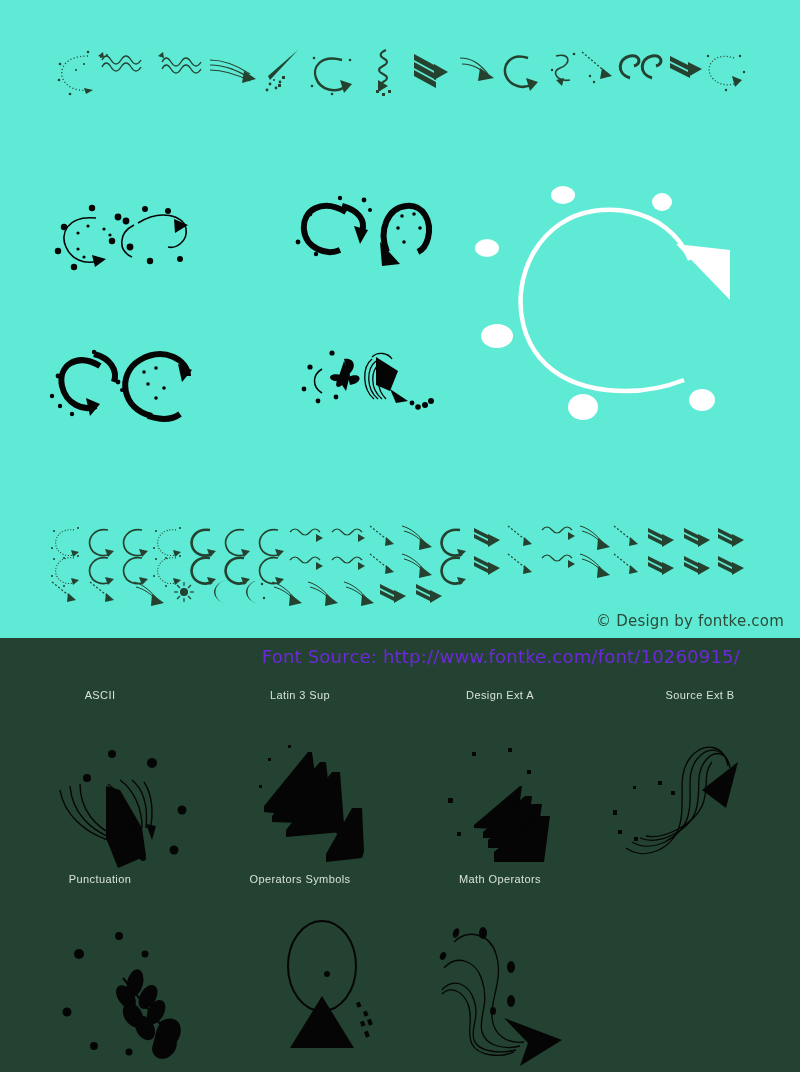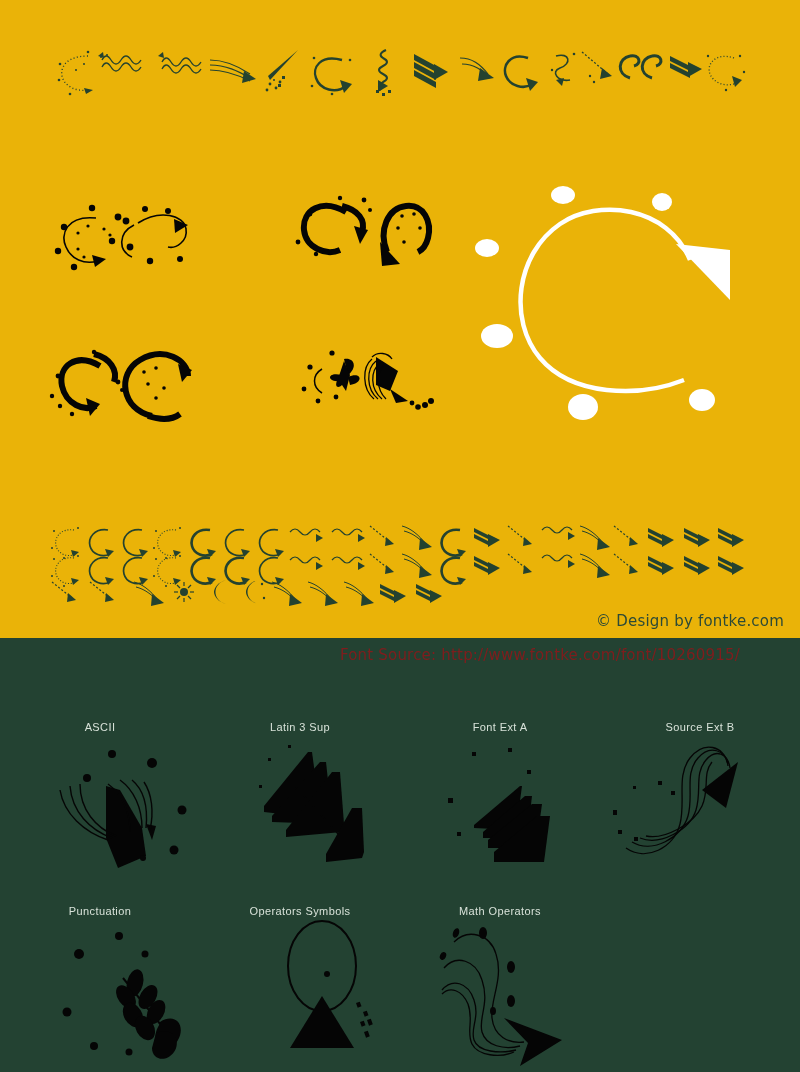--- a/index.html
+++ b/index.html
@@ -8,45 +8,44 @@
     font-family:"Liberation Sans", sans-serif;
     background:#c5d7c3;
     overflow:hidden;
     position:relative;
   }
   #page{position:relative;width:800px;height:1072px;overflow:hidden;}
 
   
   .light-section{
     position:absolute;left:0;top:0;width:800px;height:638px;
-    background:#eab308;
+    background:#5eead4;
   }
   .dark-section{
     position:absolute;left:0;top:638px;width:800px;height:434px;
     background:#234232;
   }
 
   
   .credit{
     position:absolute;right:16px;top:612px;
     font-size:15px;color:#2c4a37;
     letter-spacing:.2px;
     font-family:"DejaVu Sans", sans-serif;
   }
   .source{
     position:absolute;right:60px;top:646px;
-    font-size:15px;color:#7f1d1d;
+    font-size:18px;color:#6d28d9;
     letter-spacing:.2px;
     font-family:"DejaVu Sans", sans-serif;
   }
 
   .blocklabels{
     position:absolute;left:0;width:800px;height:16px;
     display:flex;
-    margin-top:32px;
   }
   .blocklabels .cell{
     flex:1 1 25%;text-align:center;
     font-size:11px;color:#d8e2d9;letter-spacing:.4px;
     font-family:"Liberation Sans", sans-serif;
   }
   .row1-labels{top:689px;}
   .row2-labels{top:873px;justify-content:center;}
 
   
@@ -534,21 +533,21 @@
     <div class="credit">© Design by fontke.com</div>
   </div>
 
   <div class="dark-section"></div>
 
   <div class="source">Font Source: http://www.fontke.com/font/10260915/</div>
 
   <div class="blocklabels row1-labels">
     <div class="cell">ASCII</div>
     <div class="cell">Latin 3 Sup</div>
-    <div class="cell">Font Ext A</div>
+    <div class="cell">Design Ext A</div>
     <div class="cell">Source Ext B</div>
   </div>
 
   <div class="specimen" style="left:50px;top:728px;">
     <svg width="160" height="145" viewBox="0 0 160 145">
       <g class="ink-black">
         <path d="M56 58 L70 62 L92 100 L96 128 L68 140 L56 110 z"></path>
         <path d="M96 96 L106 98 L102 112 z"></path>
         <g fill="none" stroke="#050505" stroke-width="1.4">
           <path d="M10 62 C14 86 34 104 58 112"></path>

